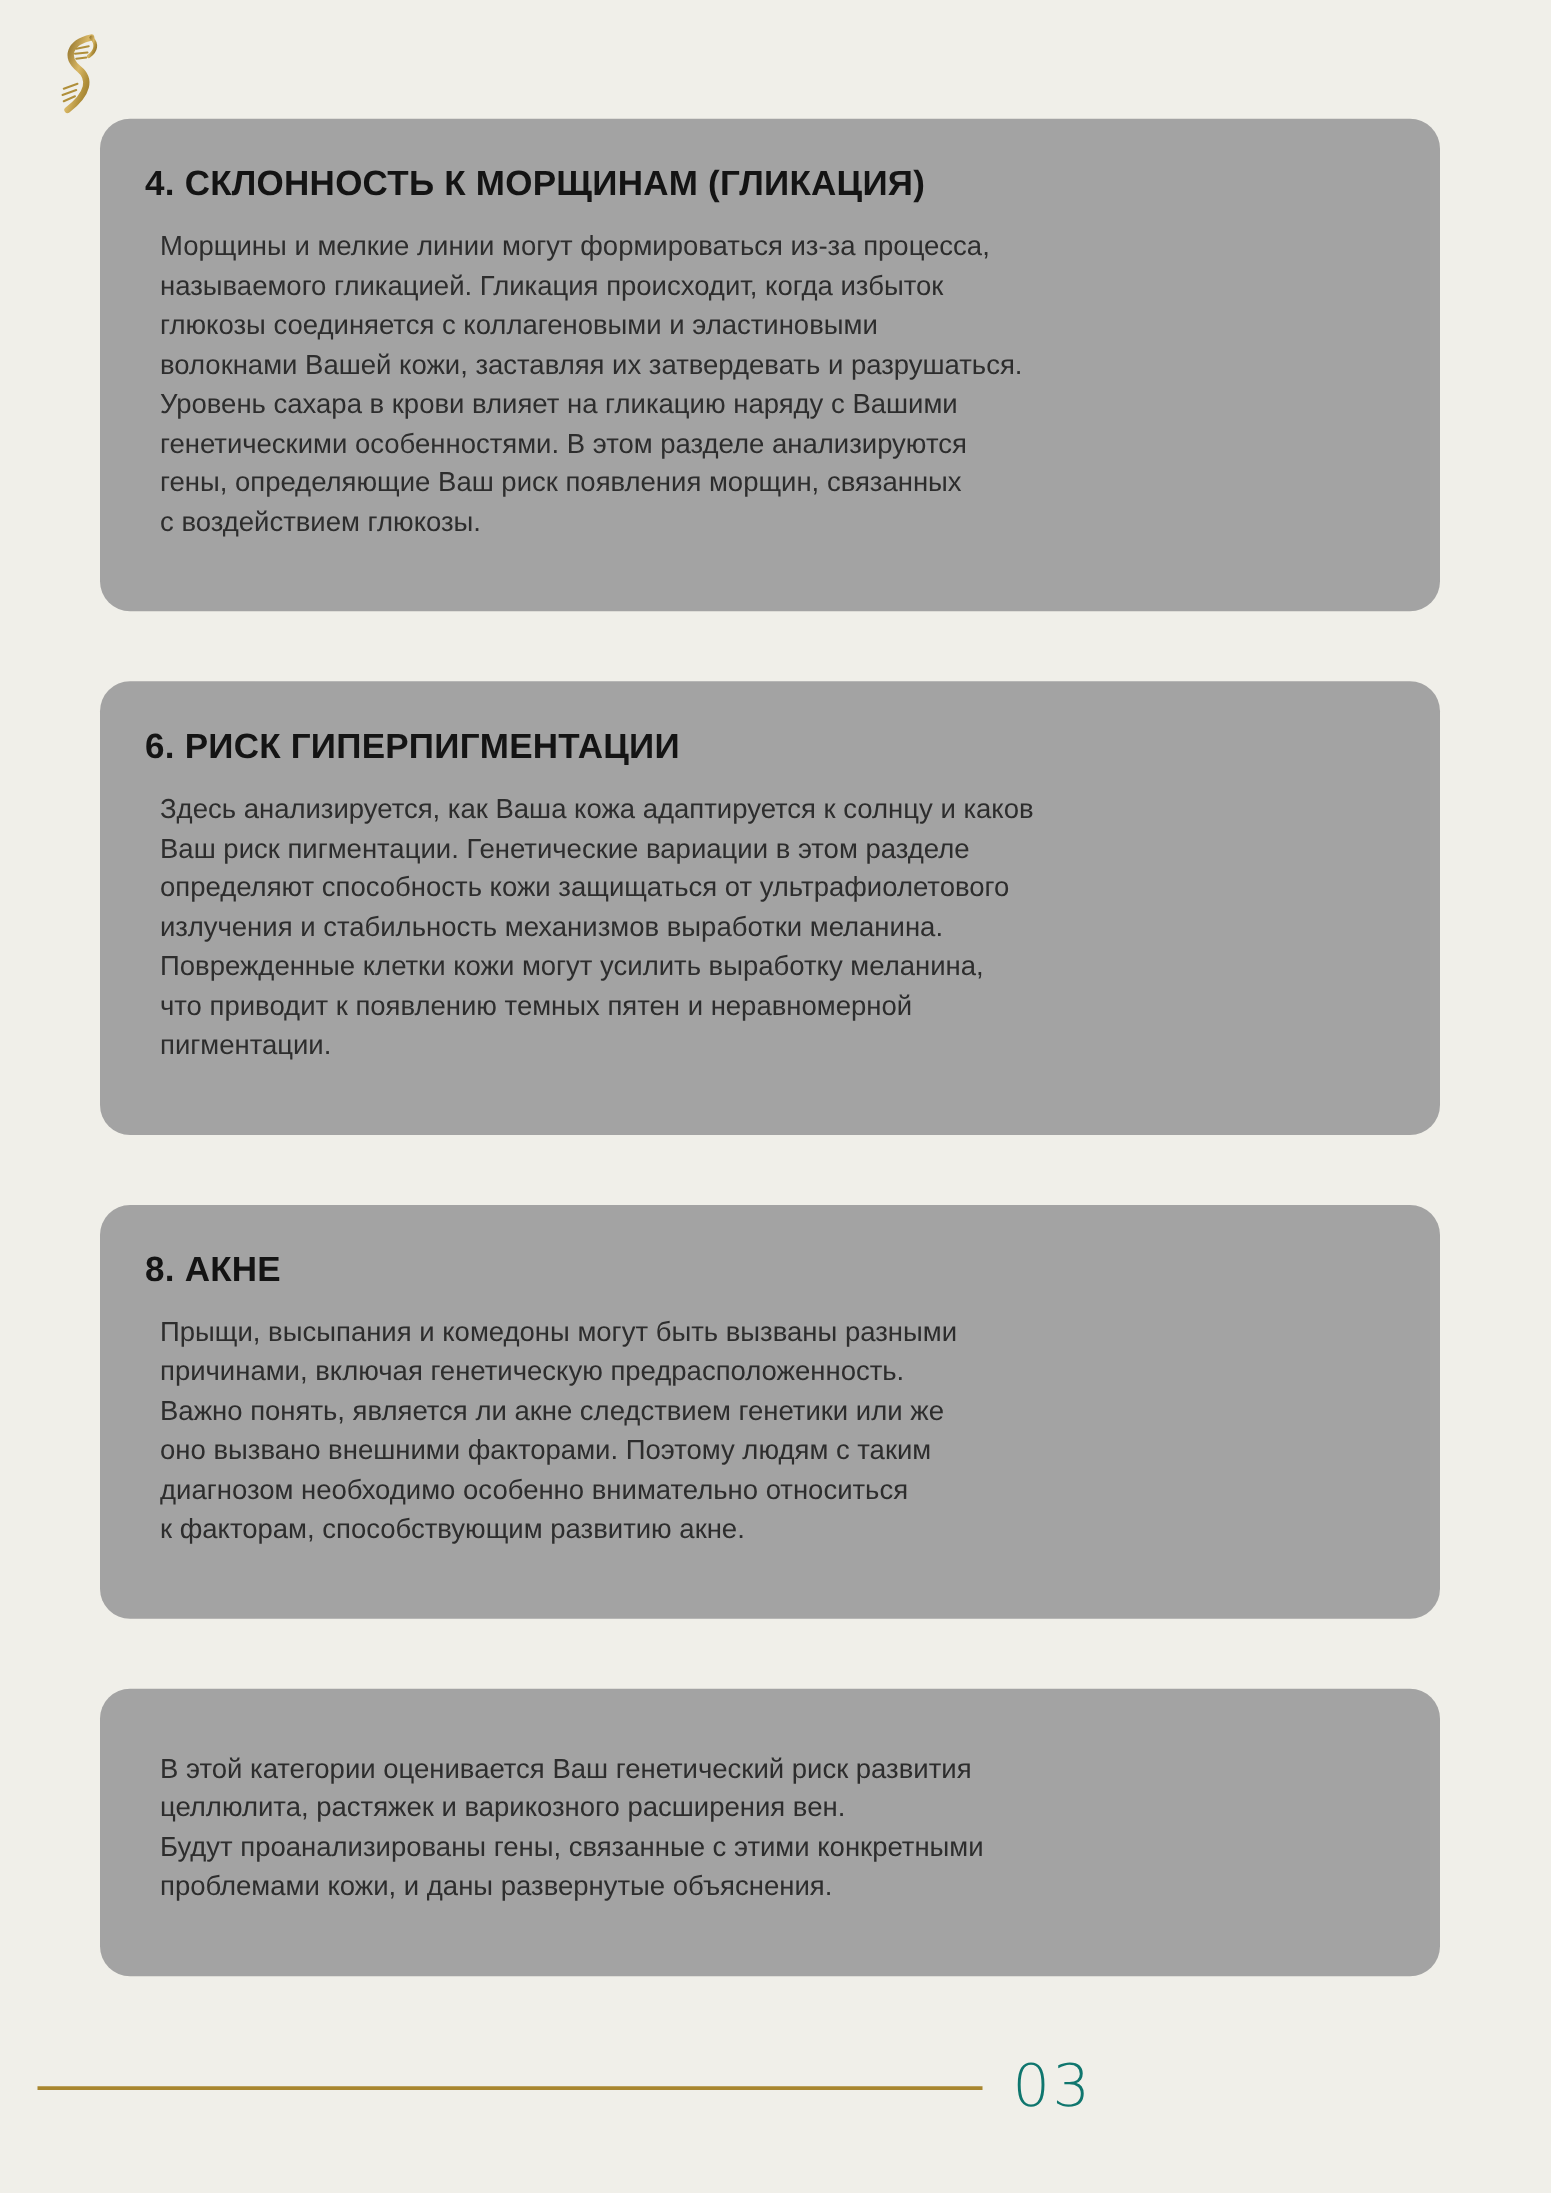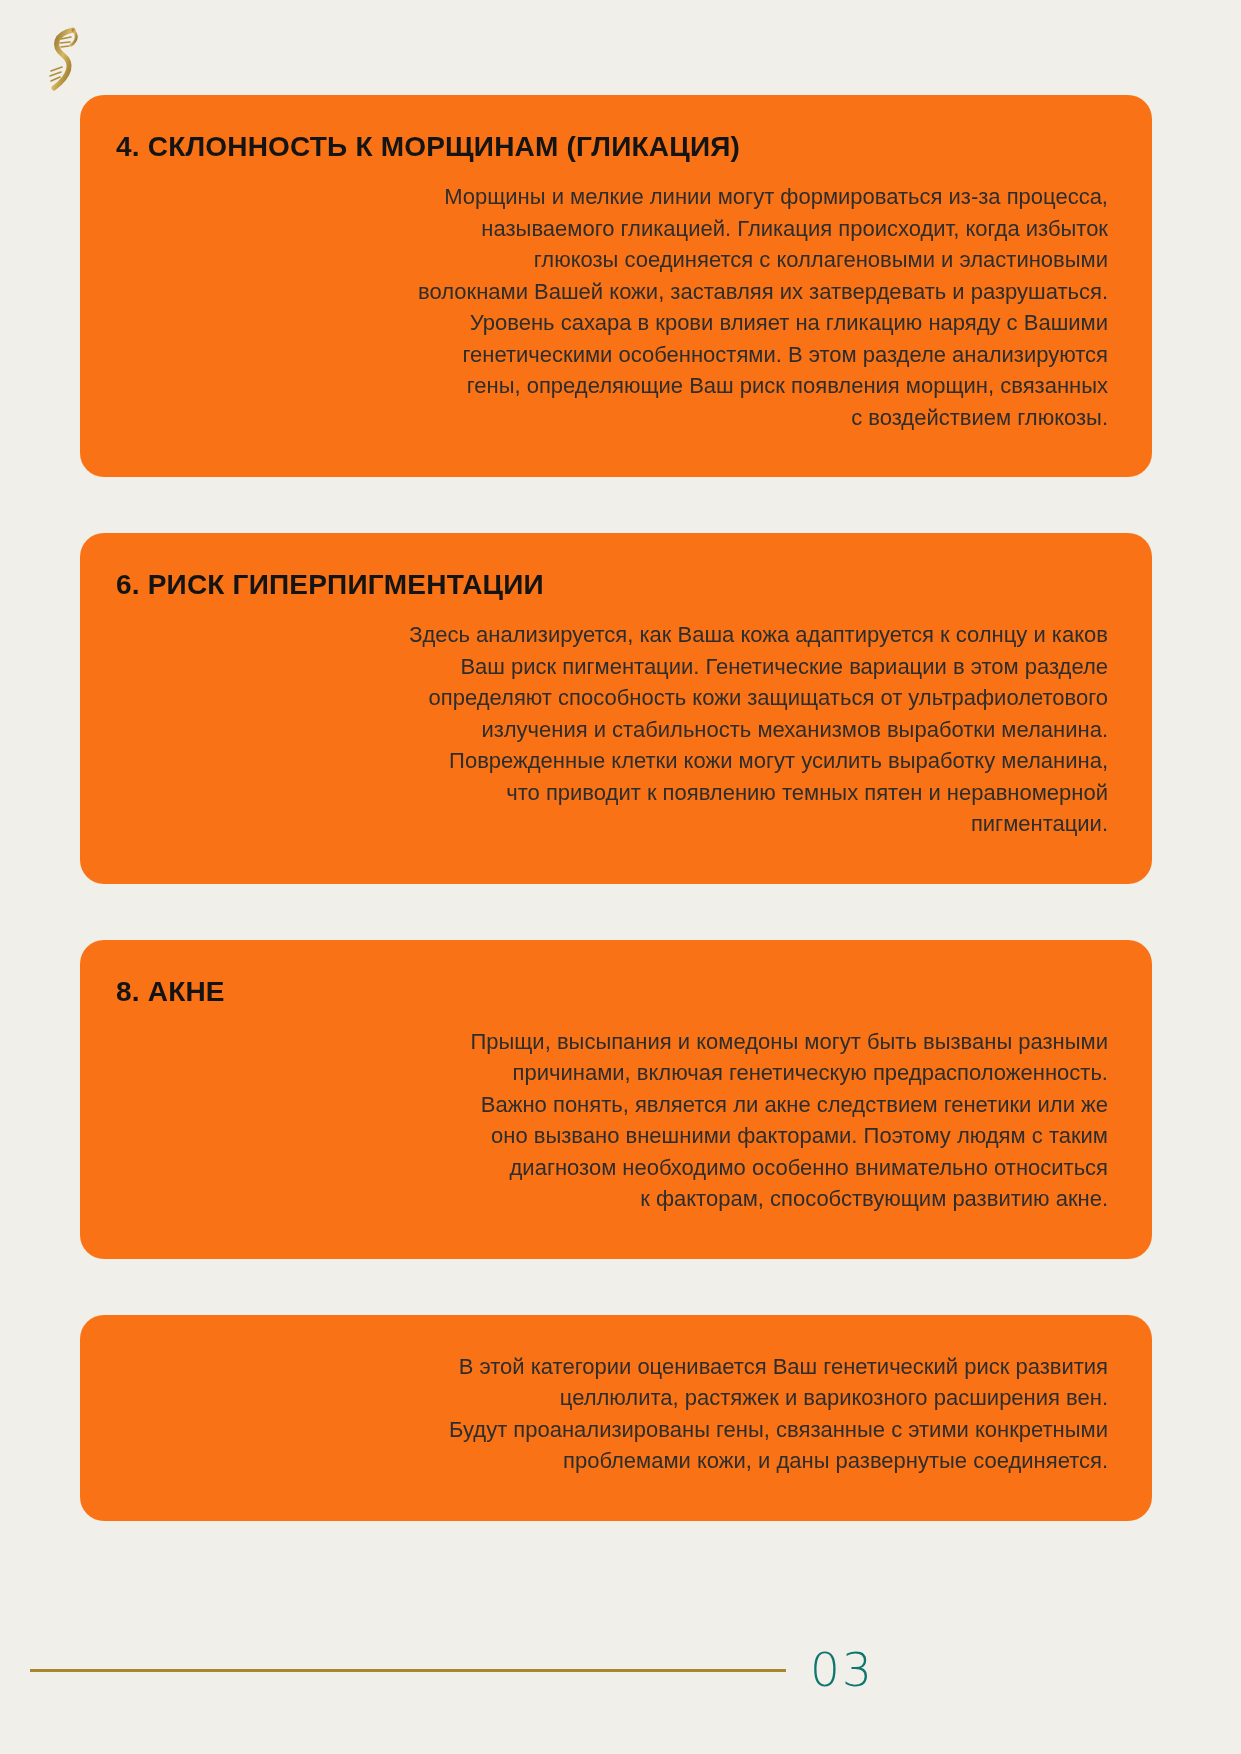--- a/index.html
+++ b/index.html
@@ -21,41 +21,40 @@
     width: 44px;
     height: 68px;
   }
   .content {
     position: absolute;
     left: 80px;
     top: 95px;
     width: 1072px;
   }
   .card {
-    background: #f97316;
+    background: #a3a3a3;
     border-radius: 24px;
     padding: 36px 44px 44px 36px;
     margin-bottom: 56px;
     box-sizing: border-box;
   }
   .card-title {
     margin: 0 0 18px 0;
     font-size: 28px;
     line-height: 32px;
     font-weight: 700;
     letter-spacing: 0.2px;
     color: #141414;
   }
   .card-body {
-    margin: 0;
+    margin: 12px;
     font-size: 22px;
     line-height: 31.5px;
     color: #2d2d2d;
     white-space: pre-line;
-    text-align: right;
   }
   .footer {
     position: absolute;
     left: 0;
     top: 1645px;
     width: 1241px;
     height: 60px;
   }
   .footer-line {
     position: absolute;
@@ -134,20 +133,20 @@
 Важно понять, является ли акне следствием генетики или же
 оно вызвано внешними факторами. Поэтому людям с таким
 диагнозом необходимо особенно внимательно относиться
 к факторам, способствующим развитию акне.</p>
   </section>
 
   <section class="card">
     <p class="card-body">В этой категории оценивается Ваш генетический риск развития
 целлюлита, растяжек и варикозного расширения вен.
 Будут проанализированы гены, связанные с этими конкретными
-проблемами кожи, и даны развернутые соединяется.</p>
+проблемами кожи, и даны развернутые объяснения.</p>
   </section>
 </div>
 
 <div class="footer">
   <div class="footer-line"></div>
   <div class="page-number">03</div>
 </div>
 
 </body></html>

